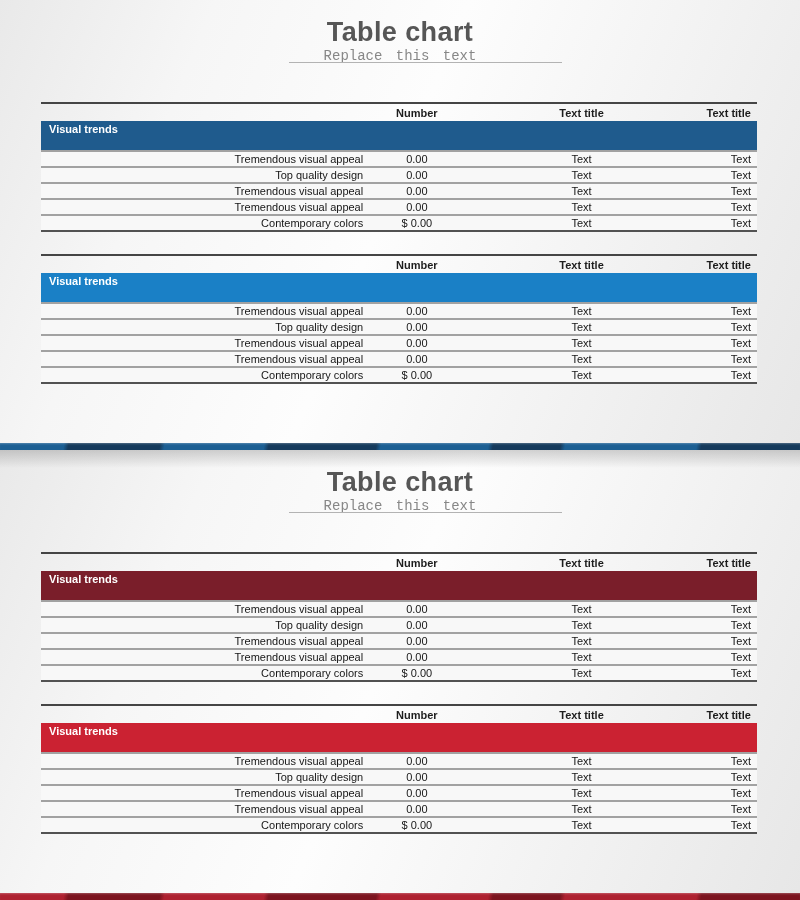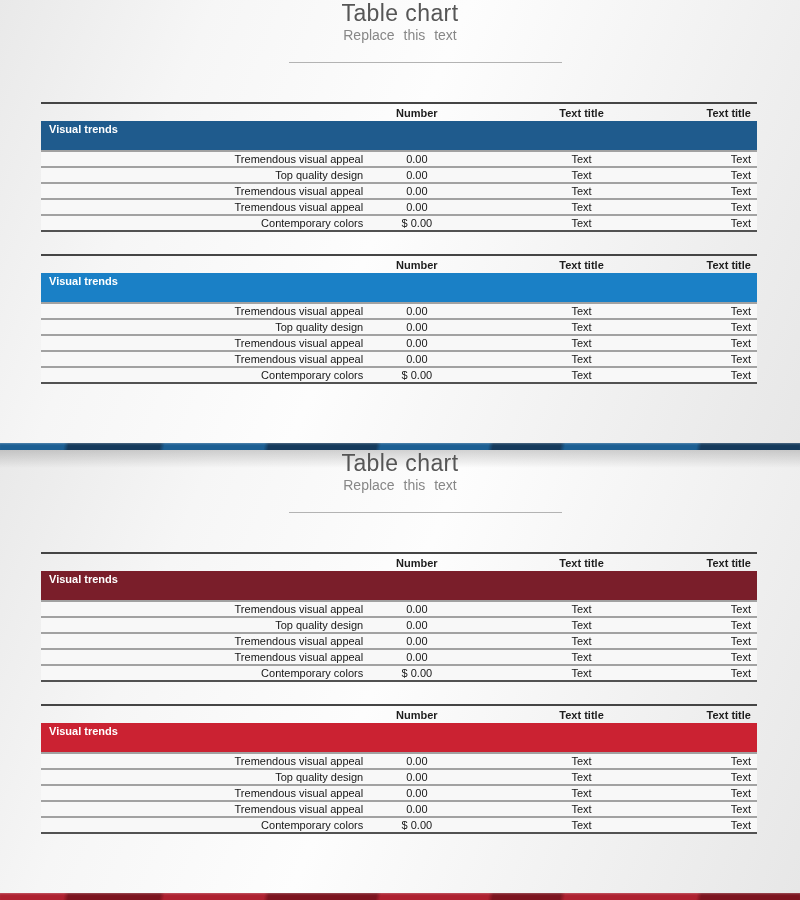--- a/index.html
+++ b/index.html
@@ -19,26 +19,26 @@
     background:linear-gradient(to bottom, rgba(80,80,80,0.25), rgba(80,80,80,0));
     pointer-events:none;
   }
 
   .accent-bar {
     position:relative; width:800px; height:7px;
     box-shadow:inset 0 2px 2px -1px rgba(255,255,255,0.25);
   }
 
   .slide-title {
-    margin:0; text-align:center;
-    font-size:23px; font-weight:400; color:#565656; letter-spacing:0.4px;
+    margin:0; padding-top:17px; text-align:center;
+    font-size:27px; font-weight:700; color:#565656; letter-spacing:0.4px;
   }
   .slide-subtitle {
     text-align:center; font-size:14px; color:#878787;
-    word-spacing:5px; margin-top:0;
+    word-spacing:5px; margin-top:0;font-family:Liberation Mono, monospace;
   }
   .sub-rule {
     position:absolute; top:62px; left:289px; width:273px; height:1px;
     background:#b3b3b3;
   }
 
   .dtable {
     position:absolute; left:41px; width:716px;
     border-top:2px solid #454545; border-bottom:2px solid #525252;
     font-size:11px; color:#161616;

